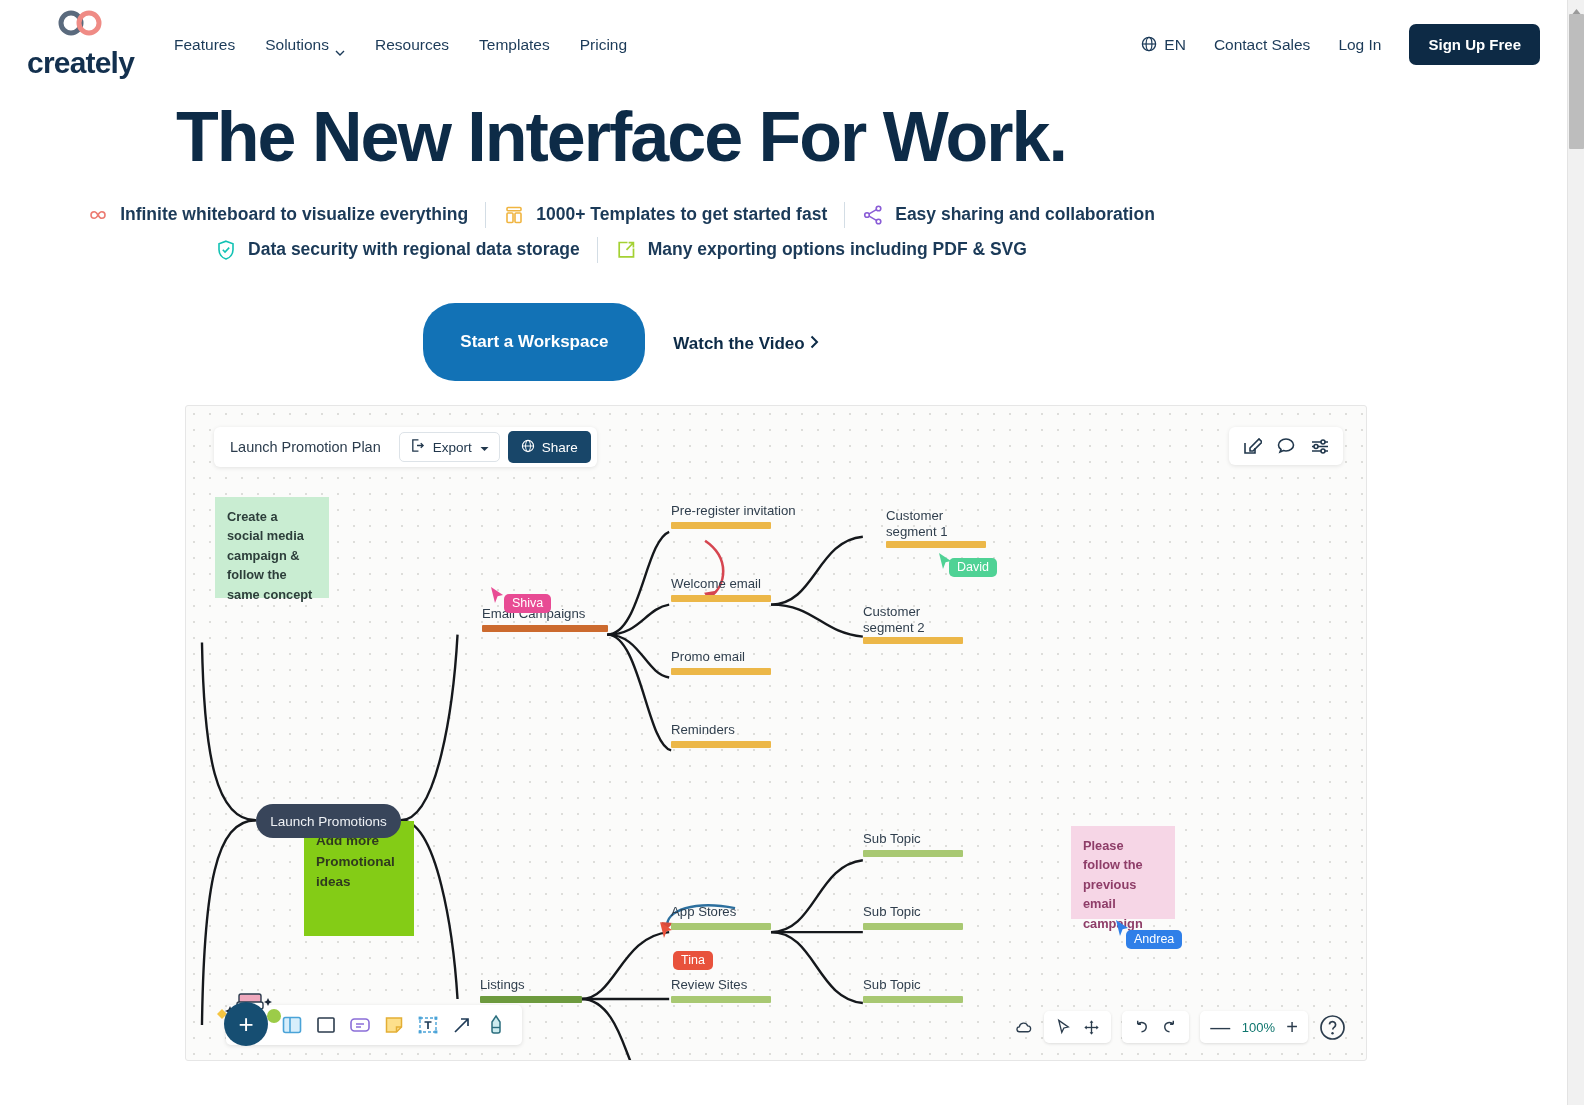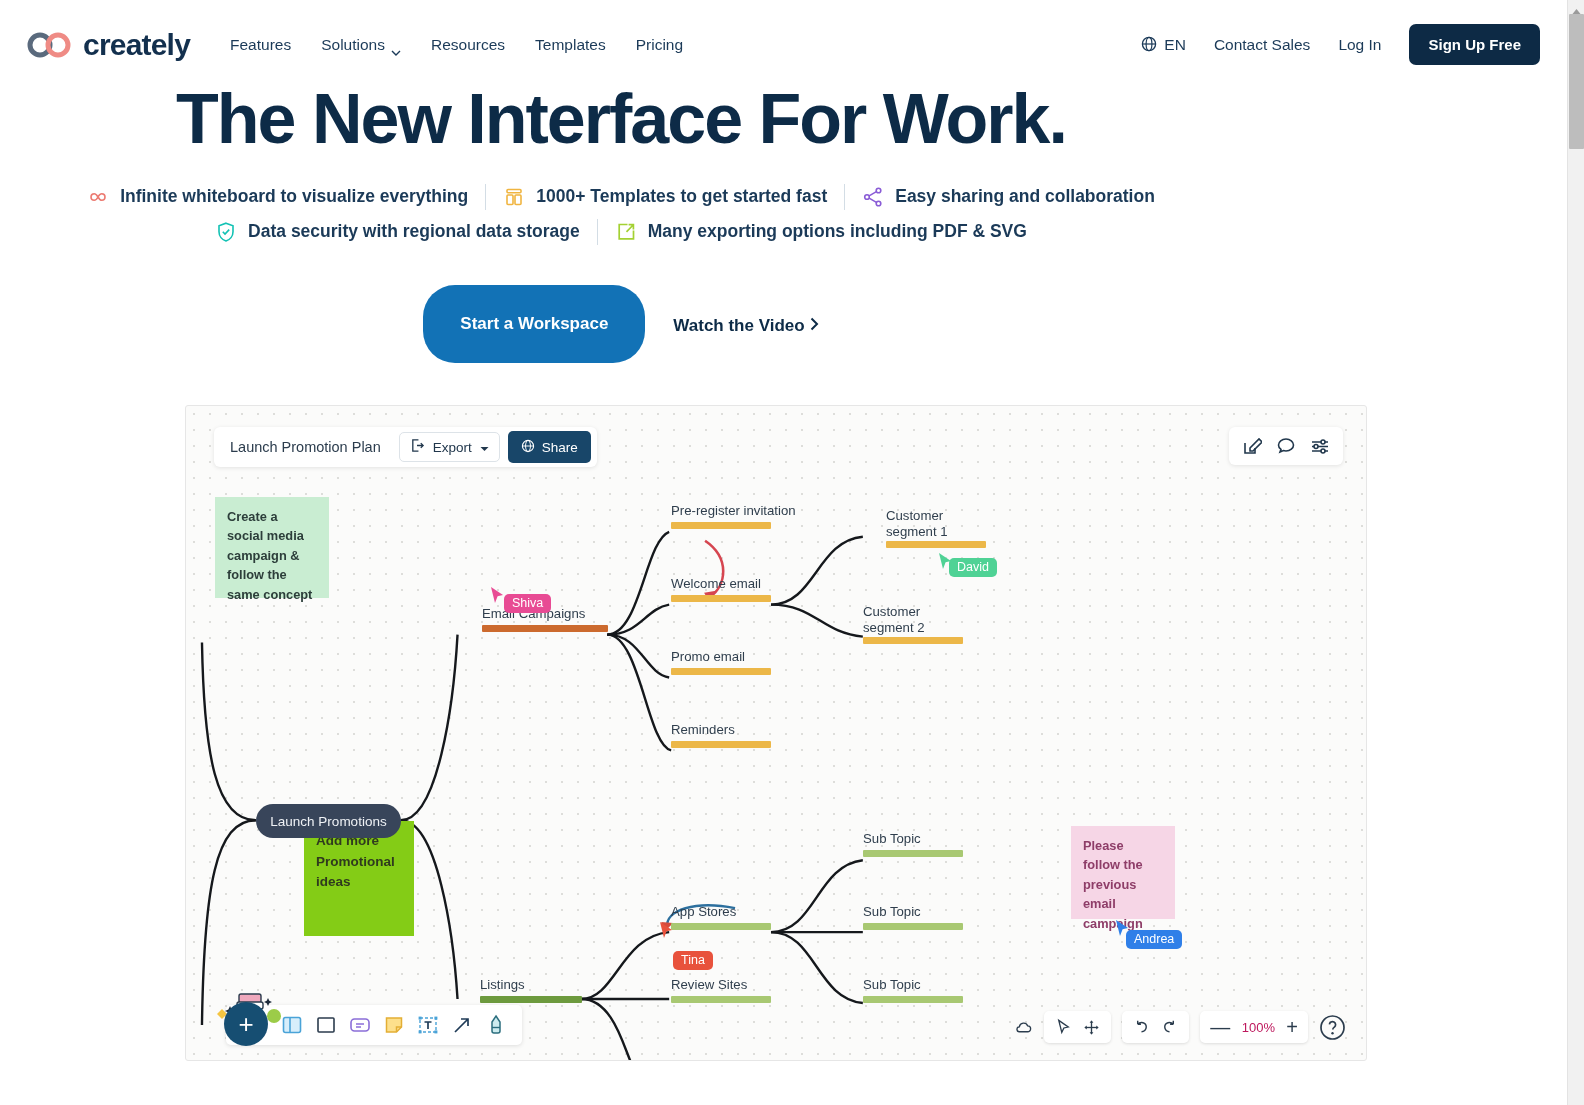--- a/index.html
+++ b/index.html
@@ -23,42 +23,42 @@
   #scrollbar-thumb {
     position: absolute; top: 14px; left: 1px; width: 15px; height: 135px;
     background: #bdbdbd; border-radius: 1px;
   }
 
   
   #site-header {
     position: absolute; top: 0; left: 0; width: 1567px; height: 89px;
     display: flex; align-items: center; padding: 0 27px;
   }
-  #logo { display: flex; align-items: center; gap: 10px; margin-right: 40px; }
+  #logo { display: flex; align-items: center; gap: 10px; margin-right: 40px; flex-direction: column; }
   #logo-mark { width: 46px; height: 26px; }
   #logo-text { font-size: 30px; font-weight: 700; letter-spacing: -0.8px; color: #13304e; }
 
   #main-nav { display: flex; align-items: center; gap: 30px; }
   .nav-link {
     font-size: 15.5px; color: #1b3a58; text-decoration: none; cursor: pointer;
     display: flex; align-items: center; gap: 6px; white-space: nowrap;
   }
   .chev { width: 10px; height: 6px; display: inline-block; }
 
   #header-right { margin-left: auto; display: flex; align-items: center; gap: 28px; }
   #lang-switch { display: flex; align-items: flex-start; gap: 7px; font-size: 15.5px; color: #1b3a58; cursor: pointer; }
   #globe-icon { width: 16px; height: 16px; }
   #signup-btn {
     background: #0d2a45; color: #ffffff; font-size: 15px; font-weight: 700;
     border: none; border-radius: 7px; padding: 12px 19px; cursor: pointer;
     font-family: "Liberation Sans", sans-serif; white-space: nowrap;
   }
 
   
-  #hero { position: absolute; top: 82px; left: 0; width: 1242px; text-align: center; }
+  #hero { position: absolute; top: 100px; left: 0; width: 1242px; text-align: center; }
   #hero-title {
     font-size: 70px; font-weight: 700; letter-spacing: -2px;
     color: #0d2b47; line-height: 1.08;
   }
   #feature-rows { margin-top: 26px; font-weight: bold; }
   .feature-row {
     display: flex; align-items: center; justify-content: center; gap: 0px;
     margin-bottom: 9px;
   }
   .feature-item { display: flex; align-items: center; gap: 11px; padding: 0 17px; }
@@ -172,21 +172,21 @@
 
   
   #bottom-right-controls {
     position: absolute; right: 20px; bottom: 17px; display: flex; align-items: center; gap: 11px;
   }
   .ctrl-group {
     background: #fff; border-radius: 5px; box-shadow: 0 1px 3px rgba(0,0,0,0.12);
     height: 32px; display: flex; align-items: center; gap: 9px; padding: 0 10px;
   }
   .ctrl-icon { width: 19px; height: 19px; cursor: pointer; display: block; }
-  #zoom-level { font-size: 13px; color: #be185d; min-width: 38px; text-align: center; }
+  #zoom-level { font-size: 13px; color: #0f766e; min-width: 38px; text-align: center; }
   .zoom-pm { font-size: 20px; color: #2b3c4d; cursor: pointer; line-height: 1; user-select: none; }
   #help-btn { width: 27px; height: 27px; cursor: pointer; display: block; }
 </style>
 </head>
 <body>
 
 <header id="site-header">
   <div id="logo">
     <span id="logo-mark">
       <svg viewBox="0 0 46 26" width="46" height="26">

